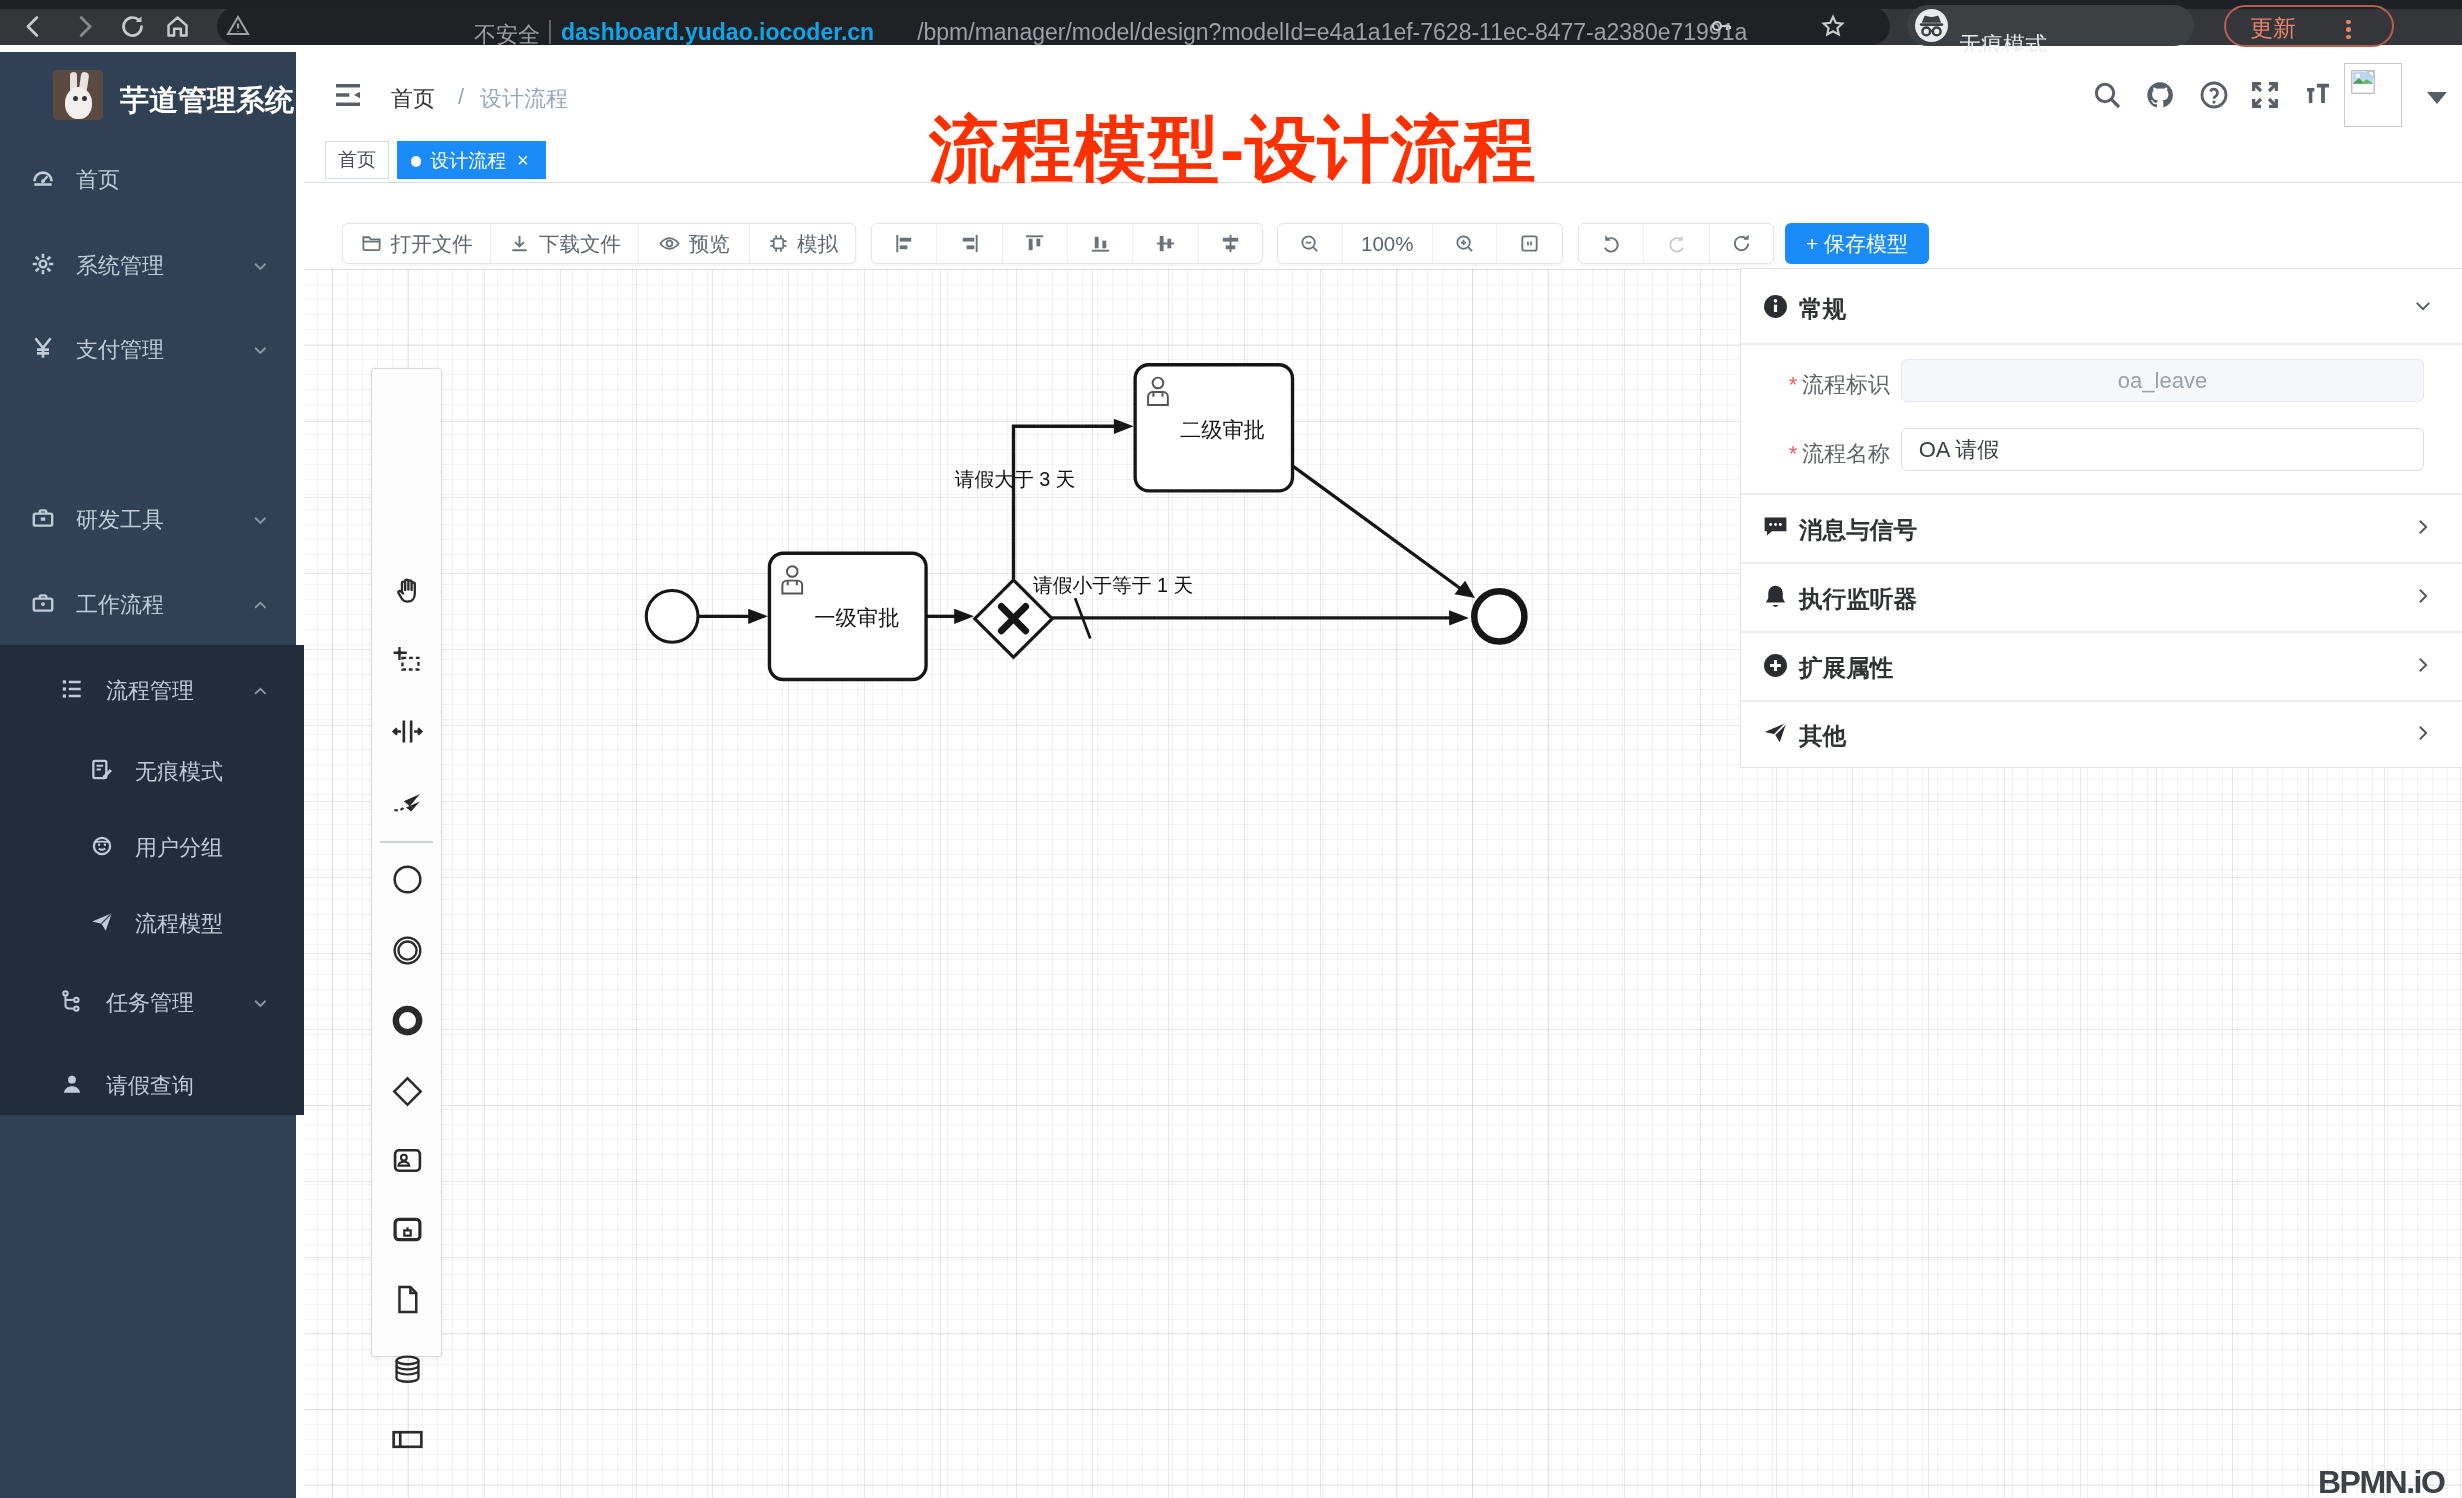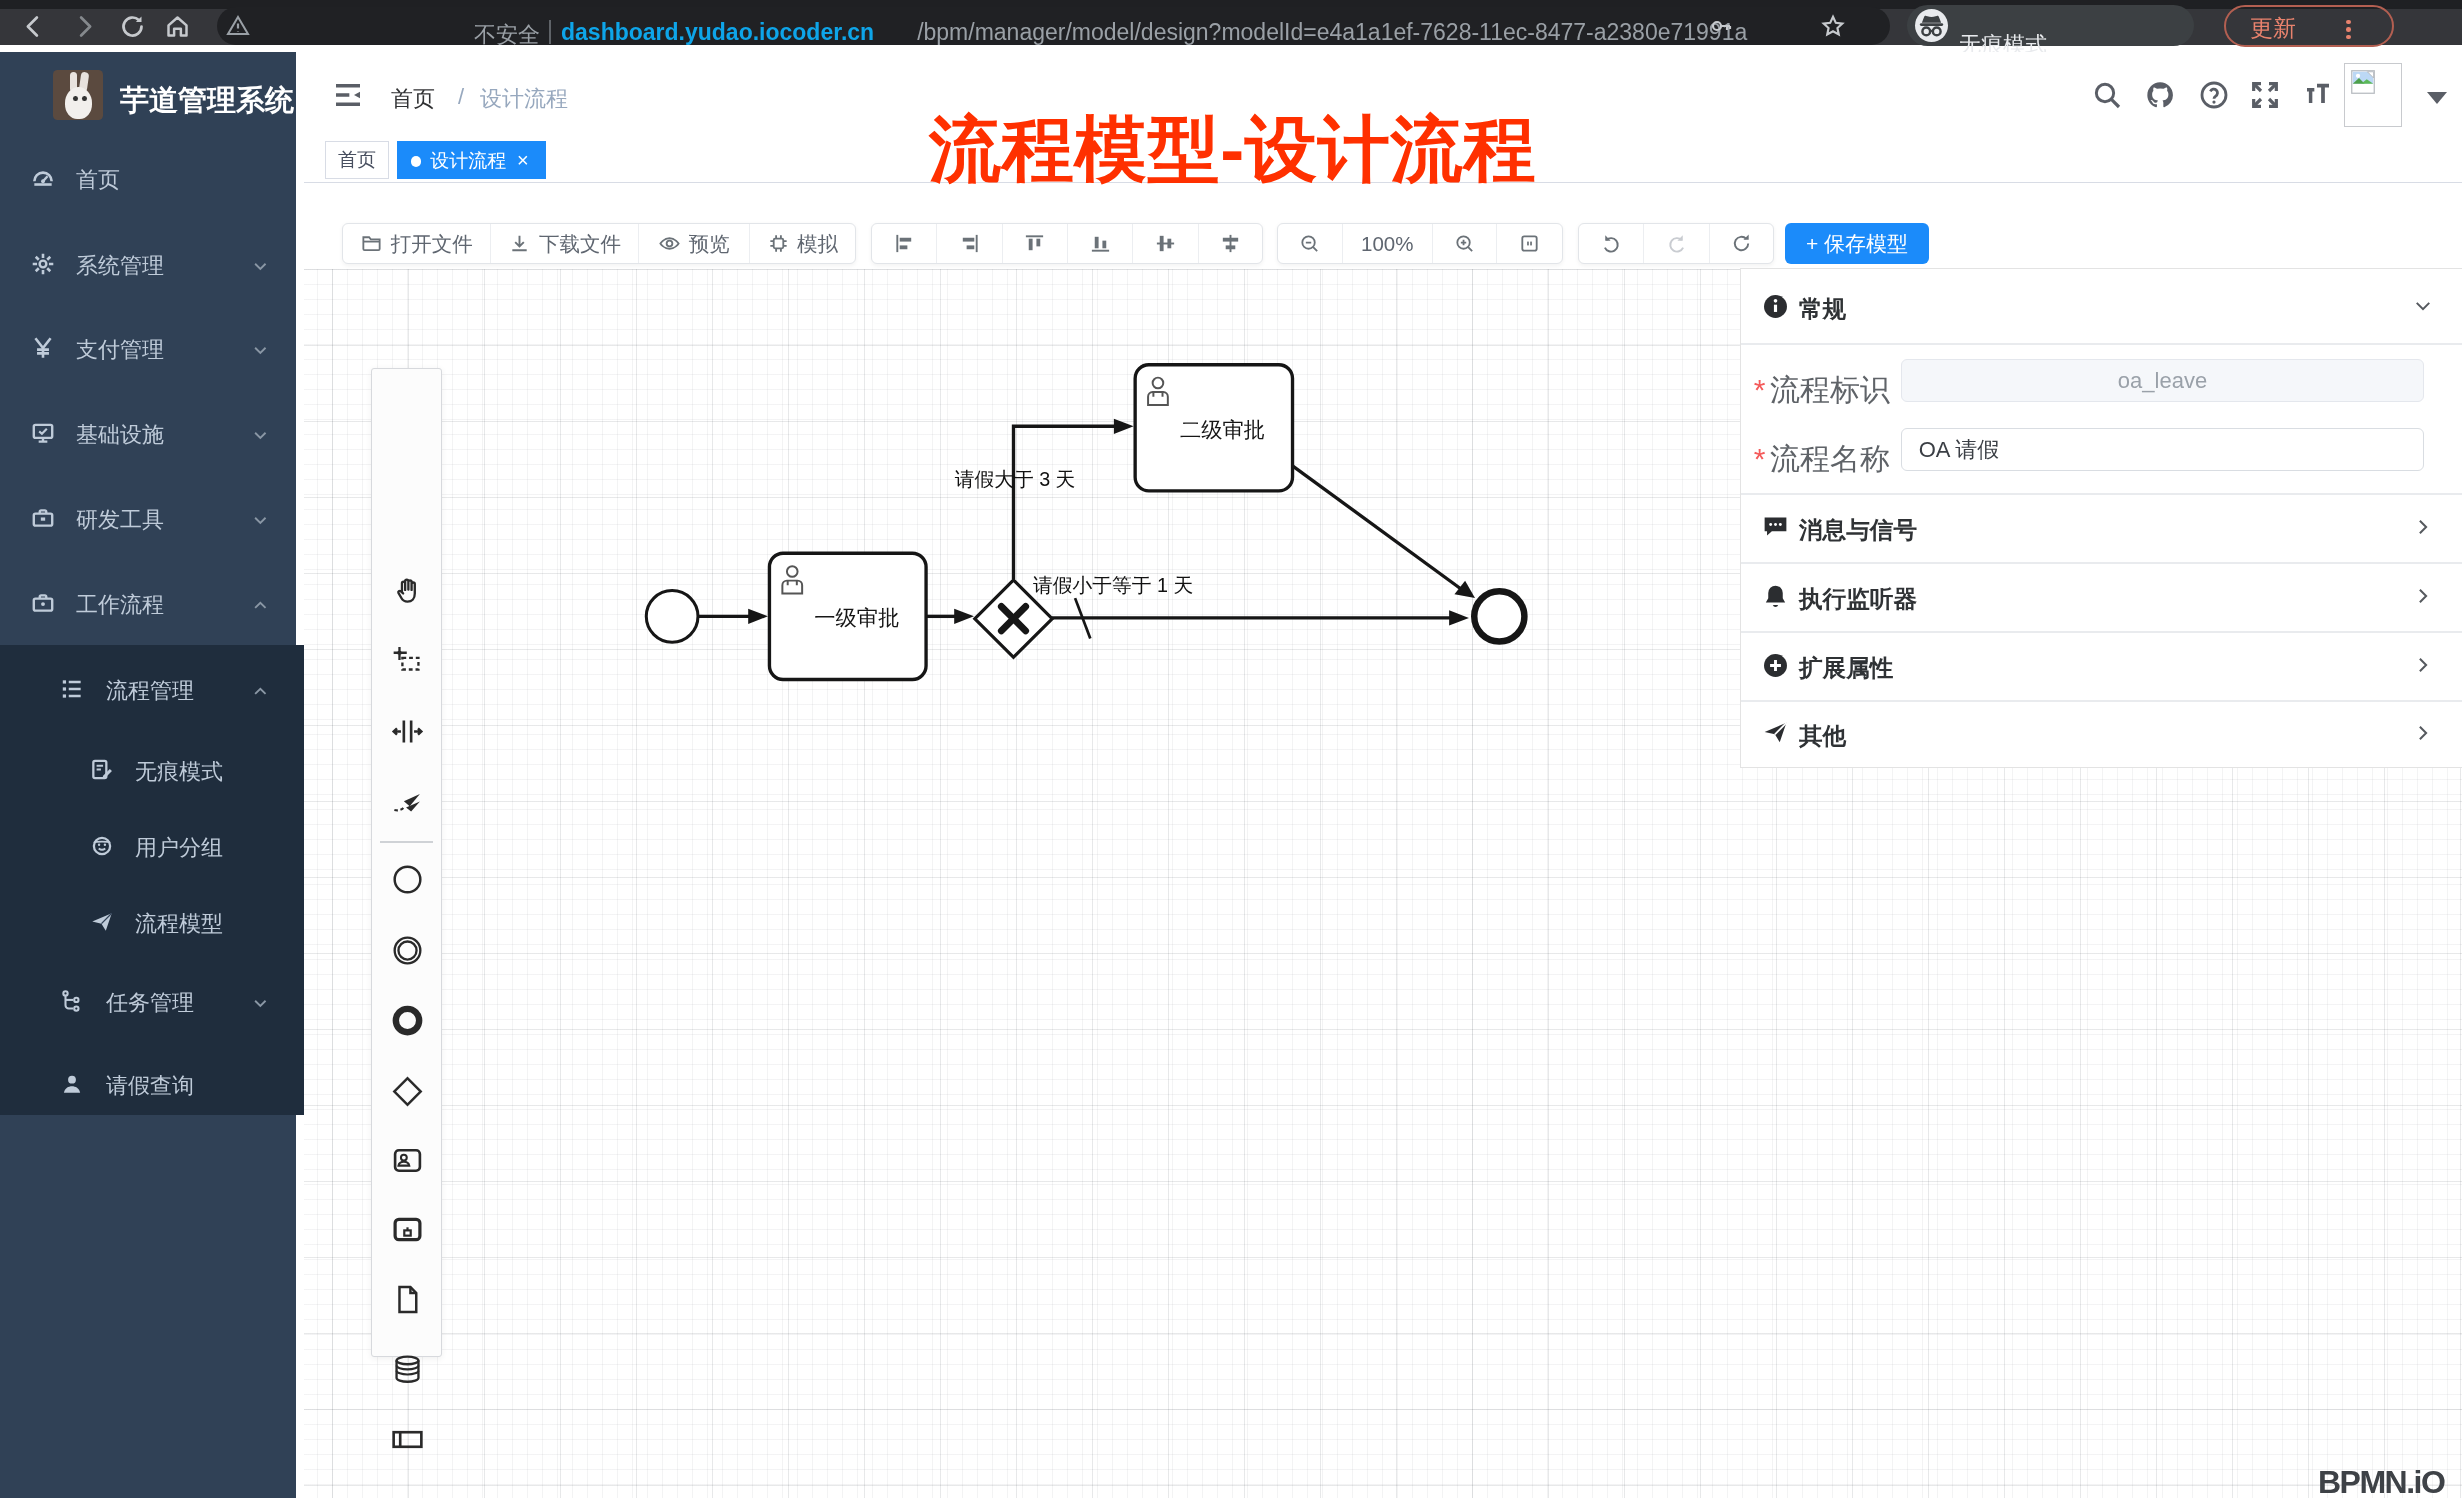--- a/index.html
+++ b/index.html
@@ -72,21 +72,21 @@
   .pal-sep{position:absolute;left:7.6px;top:472px;width:53px;height:1.5px;background:#cfd2d6;}
   
   .bpmn-logo{position:absolute;left:2014px;top:1281px;color:#3e4247;cursor:pointer;}
   .bpmn-logo .t{font-size:32px;font-weight:bold;letter-spacing:-1.5px;font-family:"Liberation Sans","DejaVu Sans",sans-serif;}
   
   .panel{position:absolute;left:1436px;top:85px;width:722px;height:500px;background:#fff;border:0.8px solid #e3e3e3;border-right:none;box-sizing:border-box;z-index:40;}
   .p-div{position:absolute;left:0;width:100%;height:1.5px;background:#e9ebee;}
   .p-row-title{position:absolute;left:58px;font-size:23.6px;font-weight:bold;color:#2f3235;white-space:nowrap;}
   .p-ico{position:absolute;left:20px;width:29px;height:29px;color:#2b2d30;}
   .p-chev{position:absolute;left:672px;width:20px;height:20px;color:#55595e;}
-  .flabel{position:absolute;left:0;width:149px;text-align:right;font-size:30px;color:#5f6368;white-space:nowrap;}
+  .flabel{position:absolute;left:0;width:149px;text-align:right;font-size:22px;color:#5f6368;white-space:nowrap;}
   .flabel .req{color:#f45a5a;margin-right:4.6px;}
   .pinput{position:absolute;left:160px;width:523px;height:43px;border:1.5px solid #d9dde2;border-radius:6px;box-sizing:border-box;font-size:22px;padding:0 16.7px;color:#3b3f45;font-family:inherit;background:#fff;outline:none;}
   .pinput.disabled{background:#f5f7fa;border-color:#e4e7ed;color:#9aa1a9;text-align:center;}
   .hrow{cursor:pointer;}
 </style>
 </head>
 <body>
 
 <div class="screen">
 
@@ -175,31 +175,20 @@
     </div>
     <div class="sitem" style="top:253px">
       <svg class="mi" style="left:30px" viewBox="0 0 24 24">
           <path d="M5 3l7 9 7-9M12 12v9M6.5 13.5h11M6.5 17h11" fill="none" stroke="currentColor" stroke-width="2.4"></path>
         </svg>
       <span class="slabel" style="left:76px">支付管理</span>
       <svg class="chev" viewBox="0 0 16 16">
           <path d="M3 5.5l5 5 5-5" fill="none" stroke="currentColor" stroke-width="1.8"></path>
         </svg>
     </div>
-    <div class="sitem" style="top:338px">
-      <svg class="mi" style="left:30px" viewBox="0 0 24 24">
-          <rect x="3.5" y="4.5" width="17" height="12" rx="1.5" fill="none" stroke="currentColor" stroke-width="2.2"></rect>
-          <path d="M8.5 10.5l2.5 2.2 4.5-4.7" fill="none" stroke="currentColor" stroke-width="2"></path>
-          <path d="M12 16.5v3.5M8 20h8" stroke="currentColor" stroke-width="2.2"></path>
-        </svg>
-      <span class="slabel" style="left:76px">基础设施</span>
-      <svg class="chev" viewBox="0 0 16 16">
-          <path d="M3 5.5l5 5 5-5" fill="none" stroke="currentColor" stroke-width="1.8"></path>
-        </svg>
-    </div>
     <div class="sitem" style="top:423px">
       <svg class="mi" style="left:30px" viewBox="0 0 24 24">
           <rect x="3.5" y="8" width="17" height="11" rx="1.5" fill="none" stroke="currentColor" stroke-width="2.2"></rect>
           <path d="M9 8V6.3A1.3 1.3 0 0 1 10.3 5h3.4A1.3 1.3 0 0 1 15 6.3V8" fill="none" stroke="currentColor" stroke-width="2.2"></path>
           <rect x="10" y="11.5" width="4" height="3" fill="currentColor"></rect>
         </svg>
       <span class="slabel" style="left:76px">研发工具</span>
       <svg class="chev" viewBox="0 0 16 16">
           <path d="M3 5.5l5 5 5-5" fill="none" stroke="currentColor" stroke-width="1.8"></path>
         </svg>

